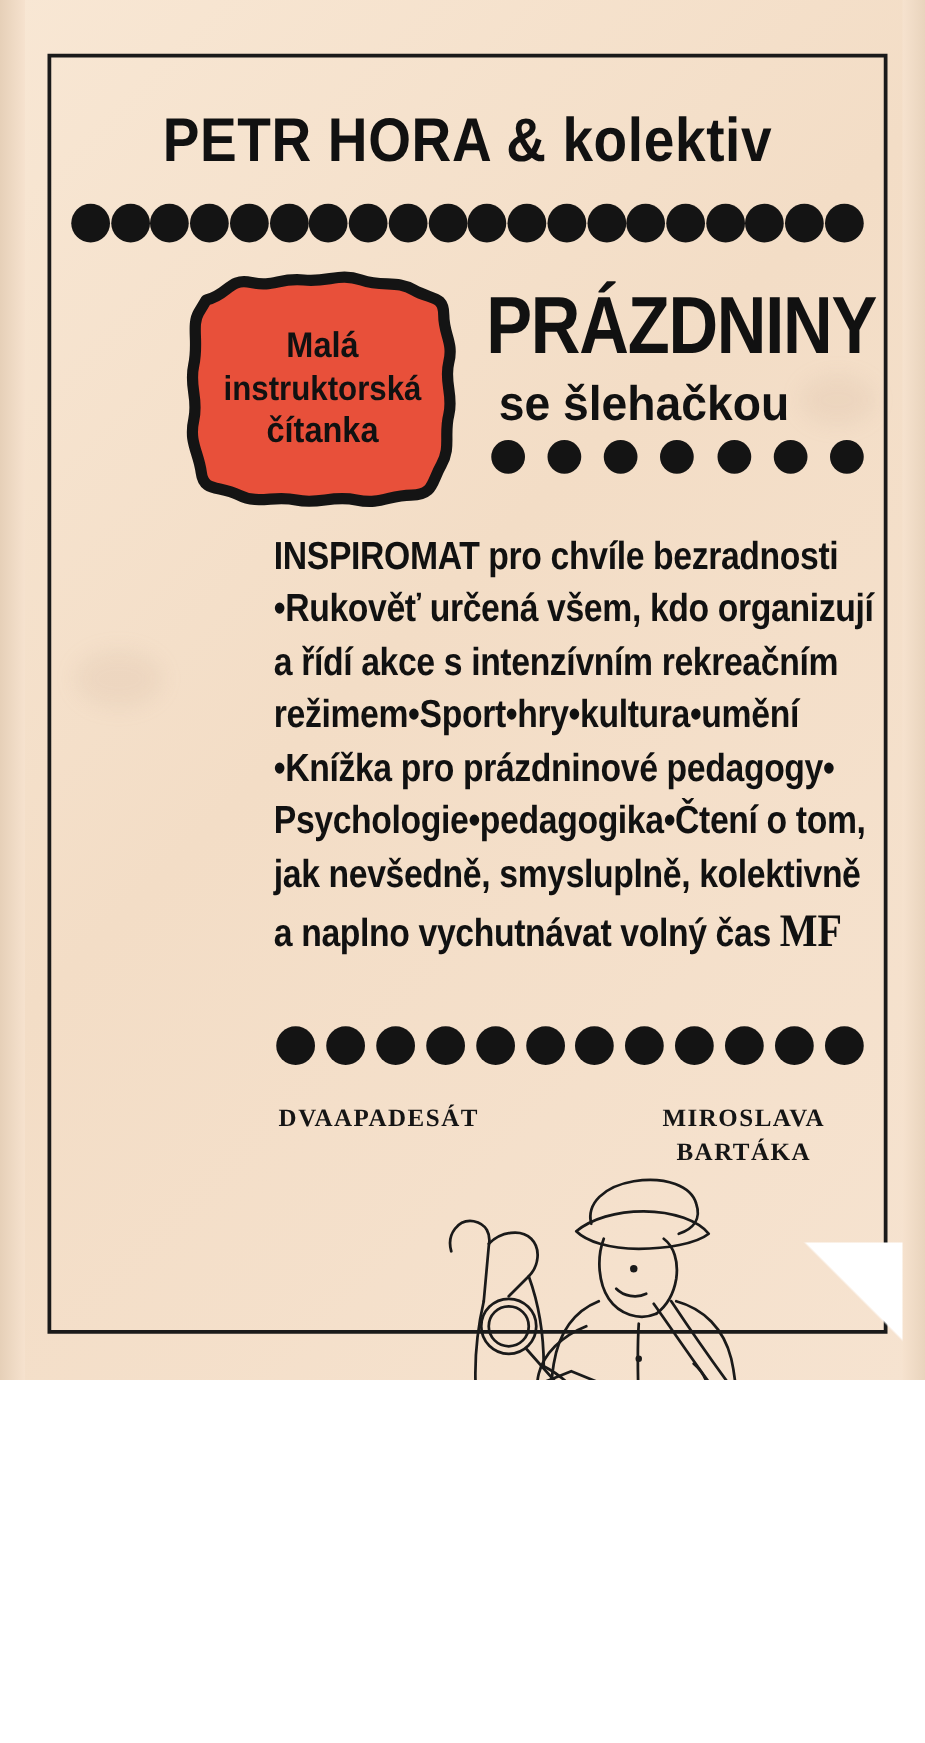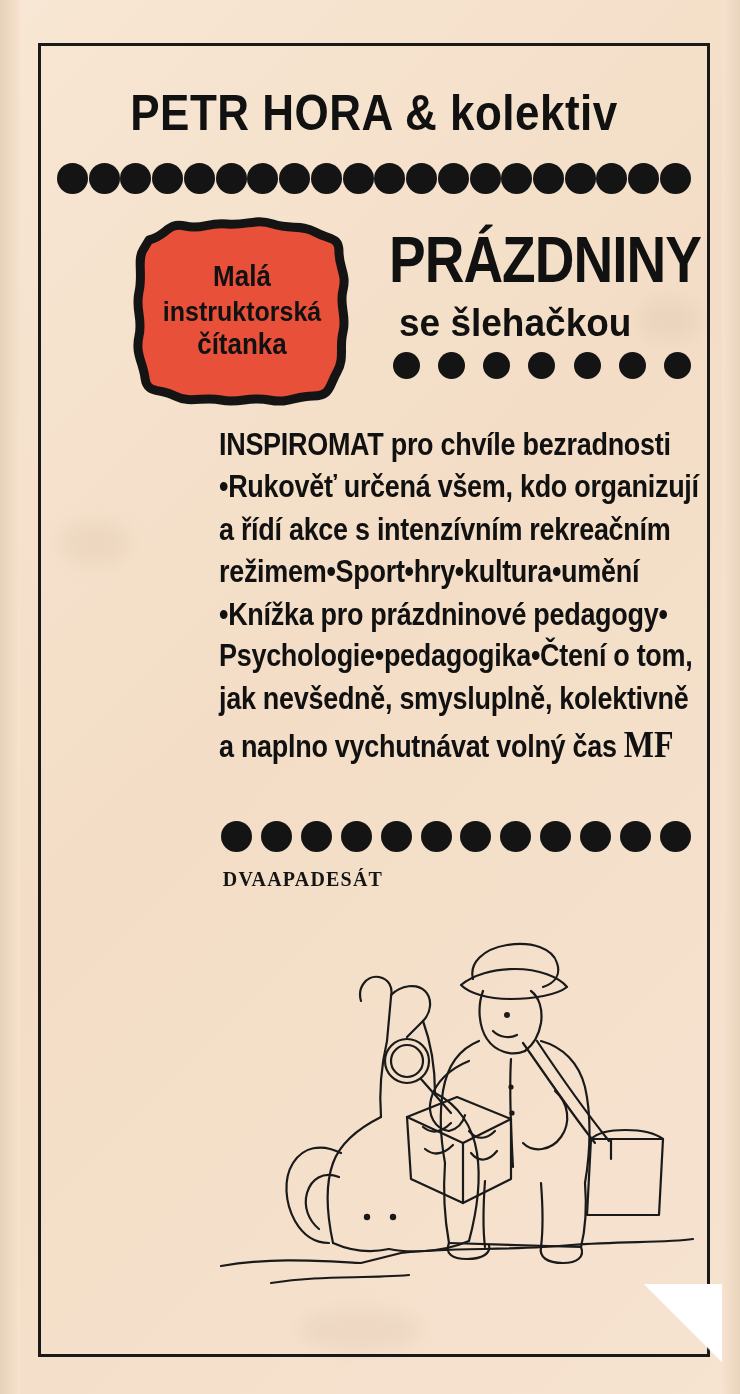--- a/index.html
+++ b/index.html
@@ -10,21 +10,21 @@
   body {
     width: 740px;
     height: 1394px;
     overflow: hidden;
     font-family: "Liberation Sans", sans-serif;
   }
 
   #cover {
     position: relative;
     width: 740px;
-    height: 1394px;
+    height: 1104px;
     background: #f6e2ce;
     background: linear-gradient(135deg,#f8e7d4 0%, #f3ddc6 45%, #f6e3d0 100%);
     overflow: hidden;
   }
 
   
   #cover::before {
     content: "";
     position: absolute;
     left: 0; top: 0; bottom: 0;
@@ -101,21 +101,21 @@
   }
   #dotrow-bottom {
     left: 180px;
     right: 16px;
     top: 775px;
   }
 
   
   .badge-wrap {
     position: absolute;
-    left: 92px;
+    left: 108px;
     top: 170px;
     width: 218px;
     height: 190px;
   }
   .badge-shape {
     position: absolute;
     inset: 0;
   }
   .badge-text {
     position: absolute;
@@ -180,20 +180,21 @@
   
   .credit {
     position: absolute;
     font-family: "Liberation Serif", serif;
     font-weight: bold;
     font-size: 20px;
     letter-spacing: 1.2px;
     color: #151515;
     line-height: 1.35;
     text-align: center;
+    margin-top: 16px;
   }
   #credit-left {
     left: 172px;
     top: 820px;
     width: 180px;
   }
   #credit-right {
     right: 12px;
     top: 820px;
     width: 200px;
@@ -320,20 +321,24 @@
         <span class="dot"></span>
         <span class="dot"></span>
         <span class="dot"></span>
         <span class="dot"></span>
         <span class="dot"></span>
       </div>
 
       <div class="credit" id="credit-left">
         <div>DVAAPADESÁT</div>
       </div>
+      <div class="credit" id="credit-right">
+        <div>MIROSLAVA</div>
+        <div>BARTÁKA</div>
+      </div>
 
       <svg class="illus" viewBox="0 0 490 400">
         <g fill="none" stroke="#1a1a1a" stroke-width="2.2" stroke-linecap="round" stroke-linejoin="round">
 
           <path d="M10,375 C60,366 110,370 150,372 L190,362 C240,356 300,360 360,354 C410,350 455,352 482,348"></path>
           <path d="M60,392 C110,384 150,388 198,384"></path>
 
           <path d="M150,110 C146,96 156,84 168,86 C178,88 182,96 180,106 L176,150"></path>
           <path d="M180,104 C190,94 206,92 214,100 C222,108 220,122 212,130 L196,146"></path>
           <path d="M176,150 C170,176 168,200 170,226"></path>

